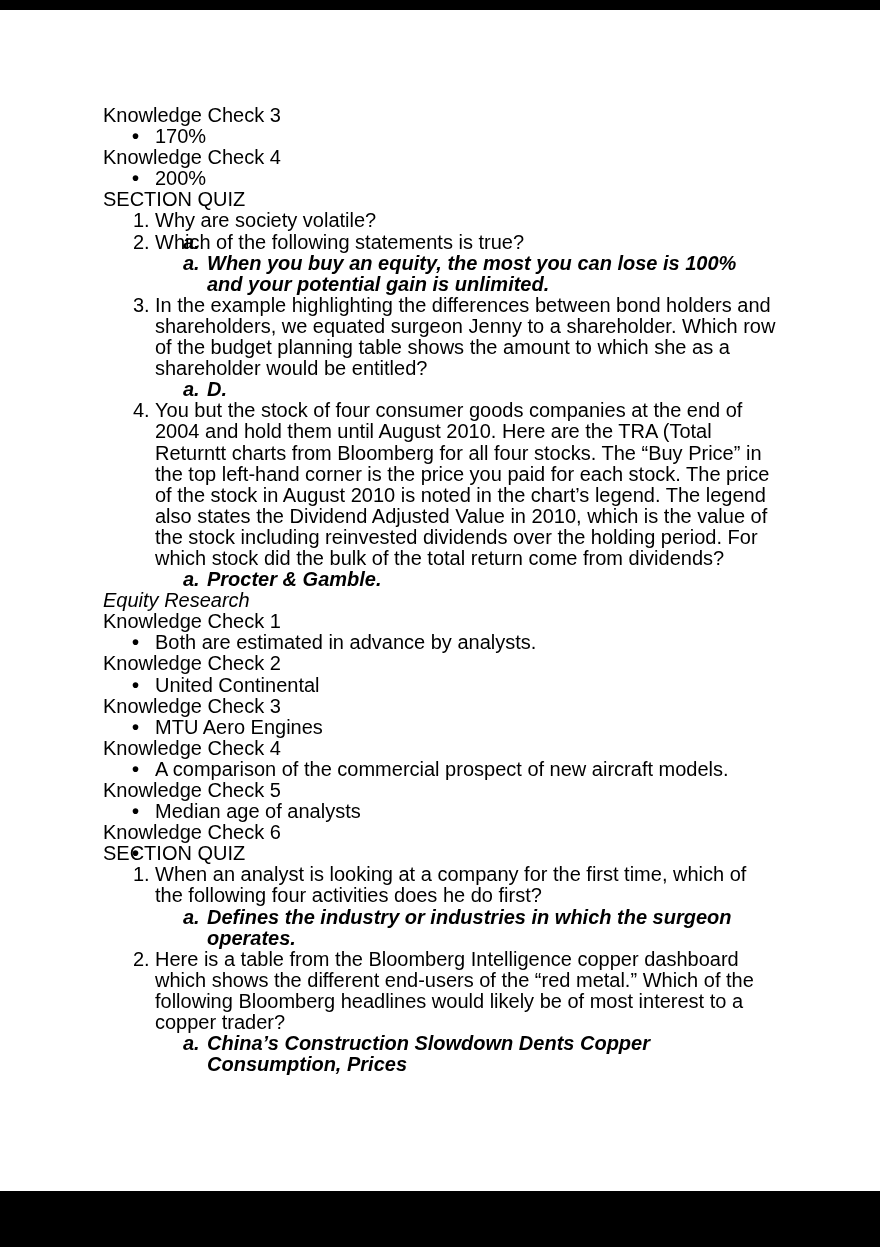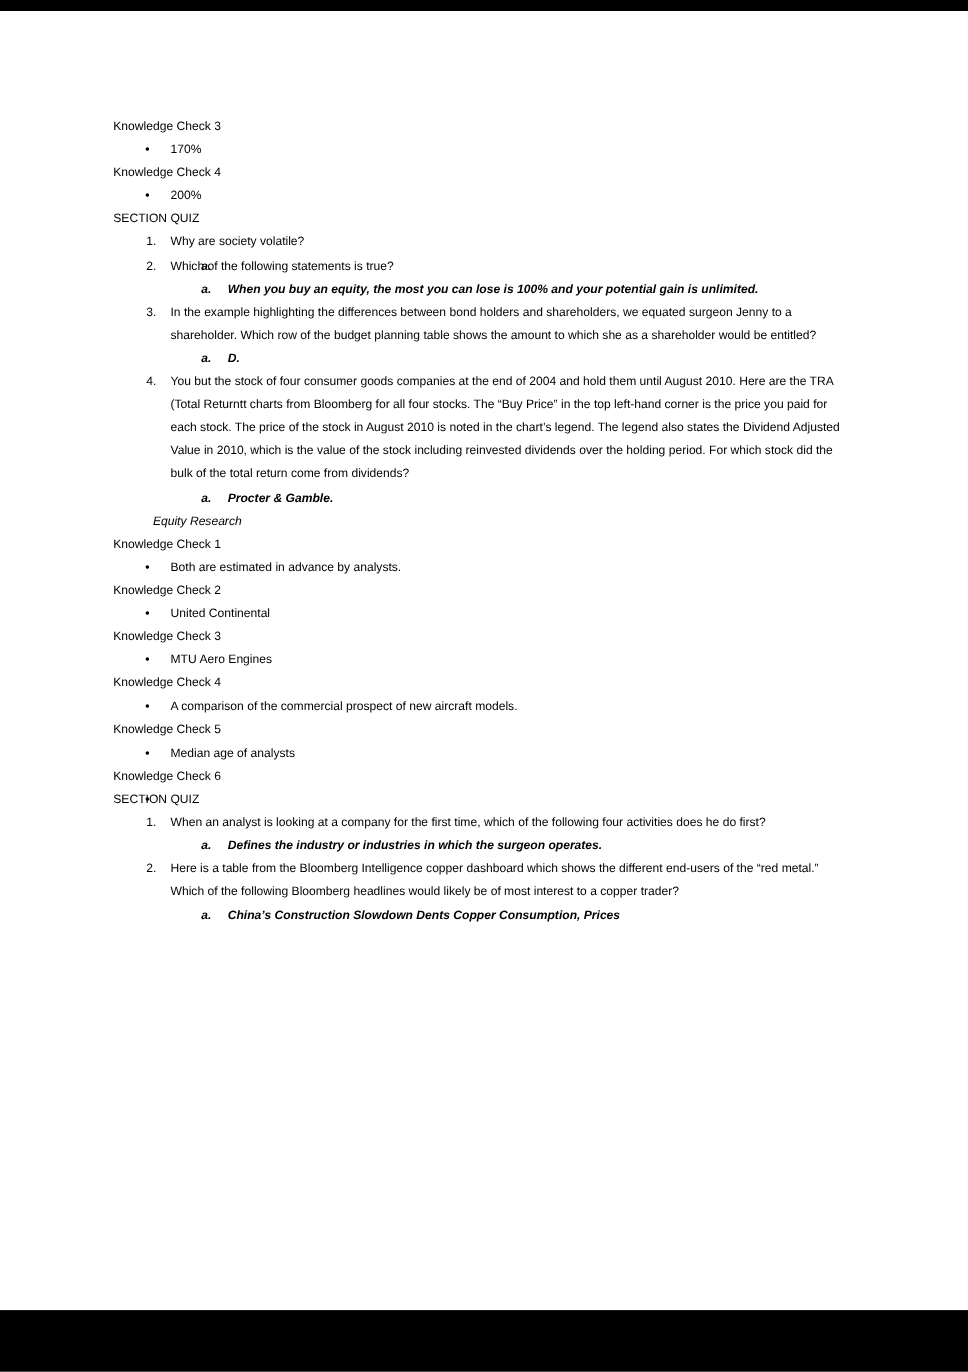--- a/index.html
+++ b/index.html
@@ -15,28 +15,28 @@
     left: 0;
     width: 880px;
     height: 1181px;
     background: #ffffff;
   }
   .content {
     position: absolute;
     top: 95px;
     left: 103px;
     width: 674px;
-    font-size: 11px;
+    font-size: 20px;
     line-height: 21.1px;
     color: #000000;
   }
   .blk { position: relative; }
   .blk .marker { position: absolute; }
   .b-plain { padding-left: 0; }
-  .b-italic { font-style: italic; margin-left: 36px; }
+  .b-italic { font-style: italic; }
   .b-bullet { padding-left: 52px; }
   .b-bullet .marker { left: 29px; font-weight: bold; }
   .b-num { padding-left: 52px; }
   .b-num .marker { left: 30px; }
   .b-ans {
     padding-left: 104px;
     font-weight: bold;
     font-style: italic;
   }
   .b-ans .marker { left: 80px; }

